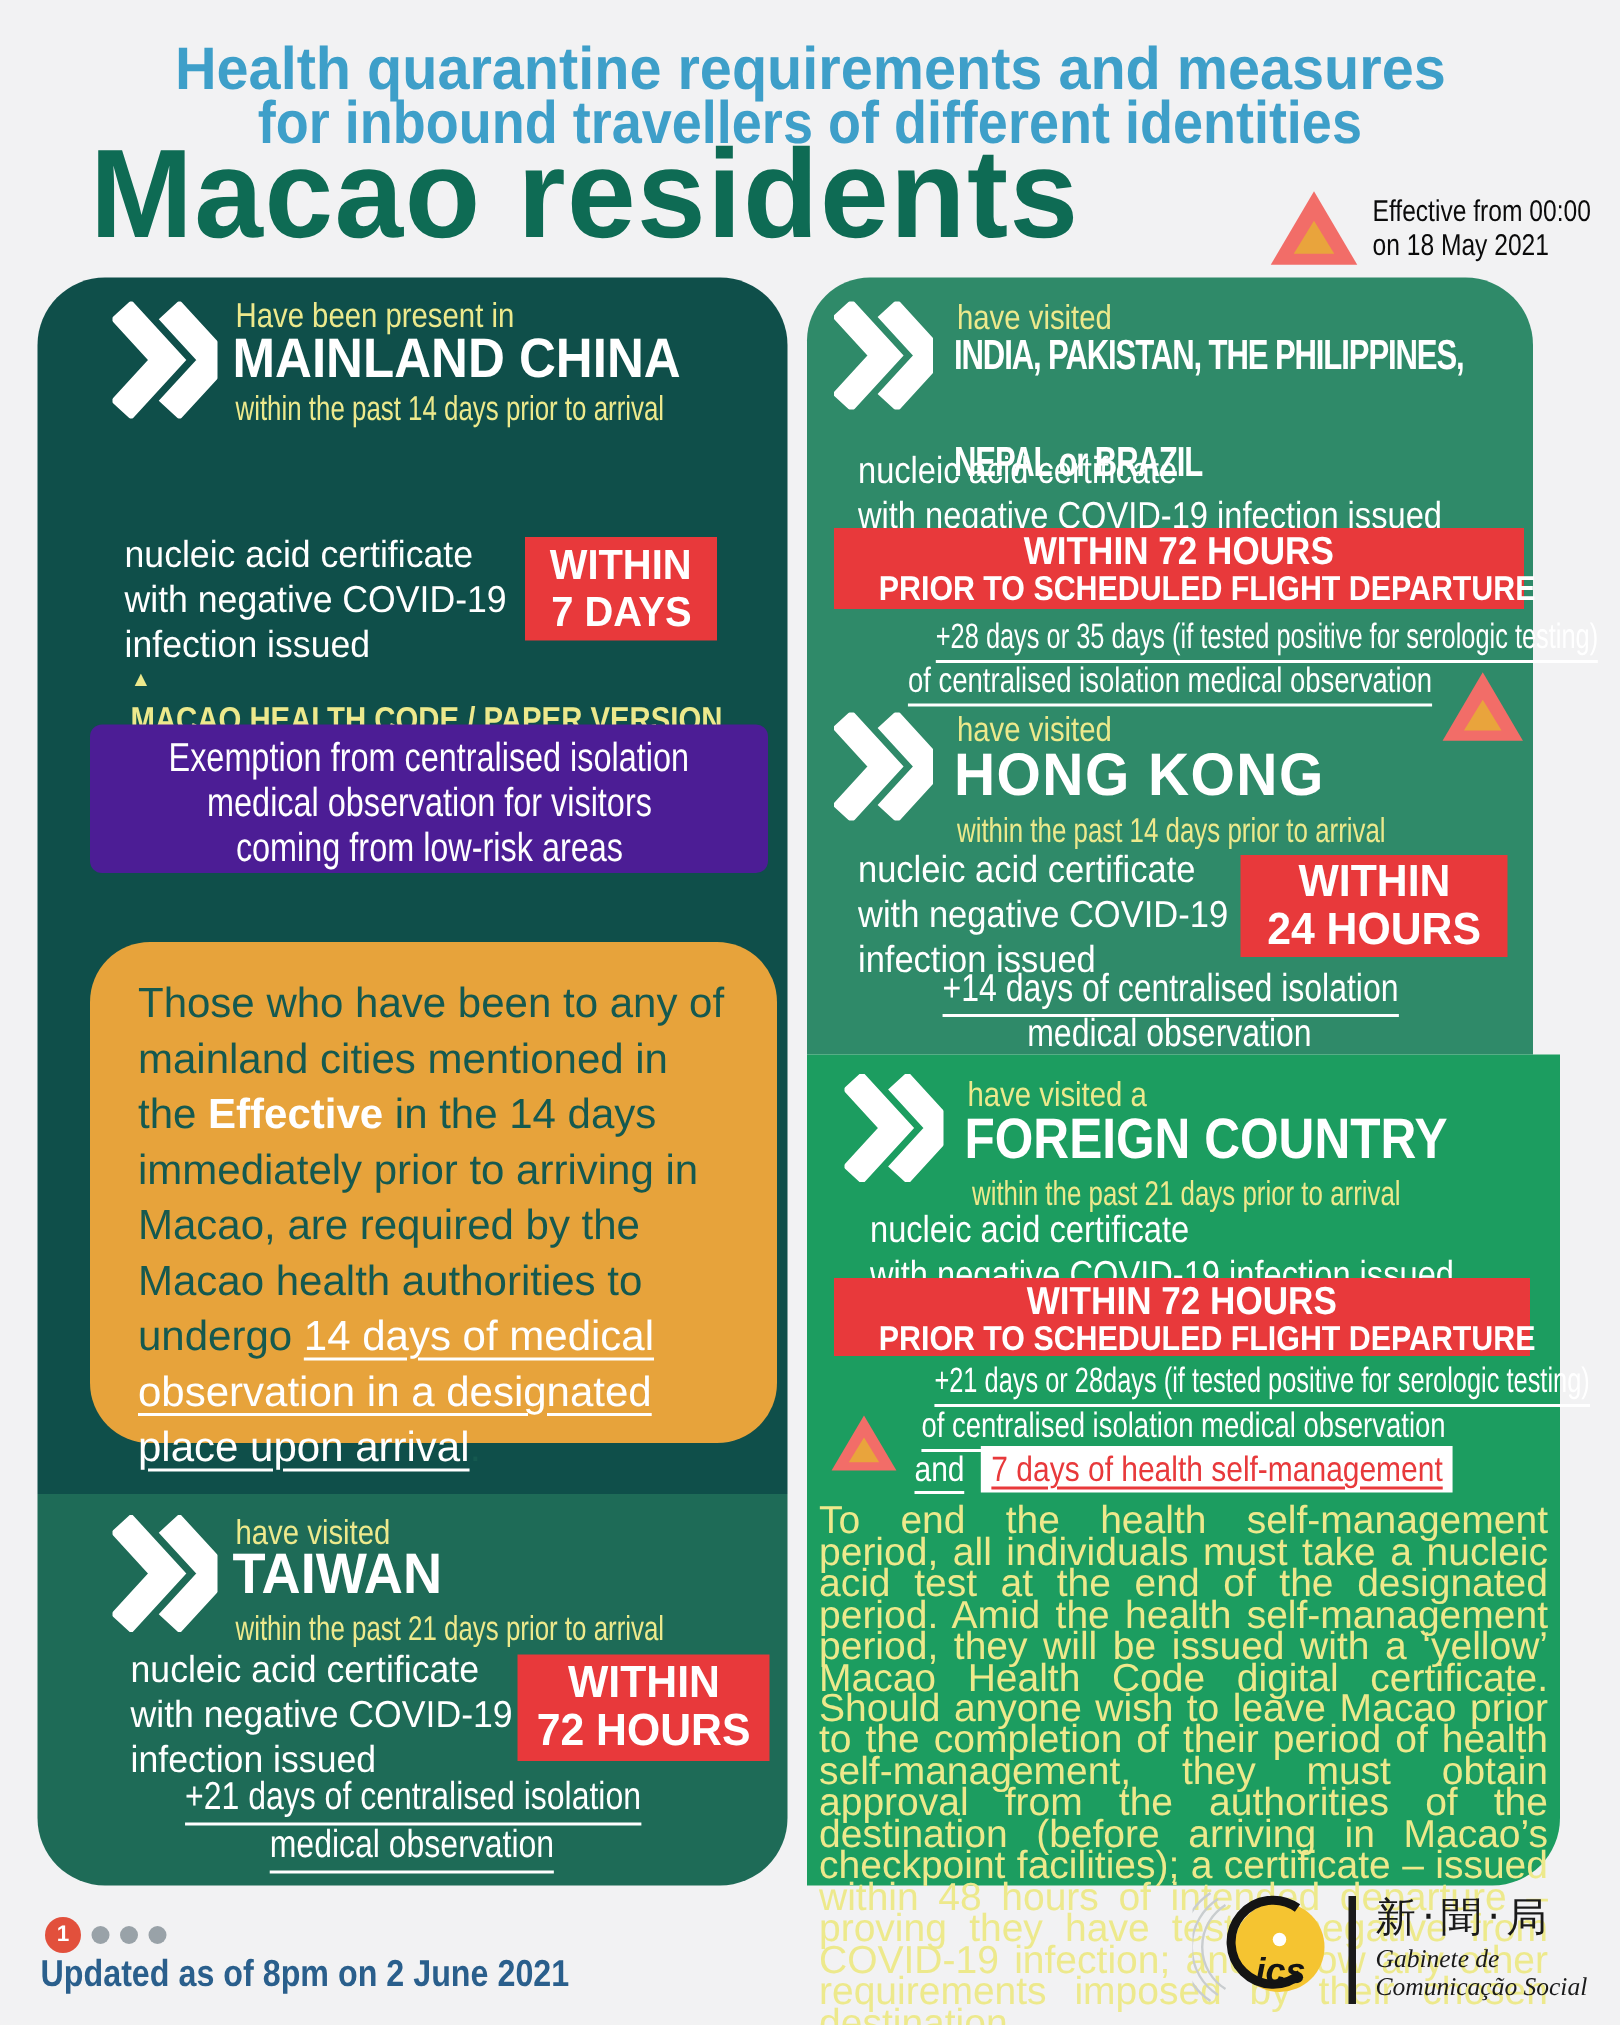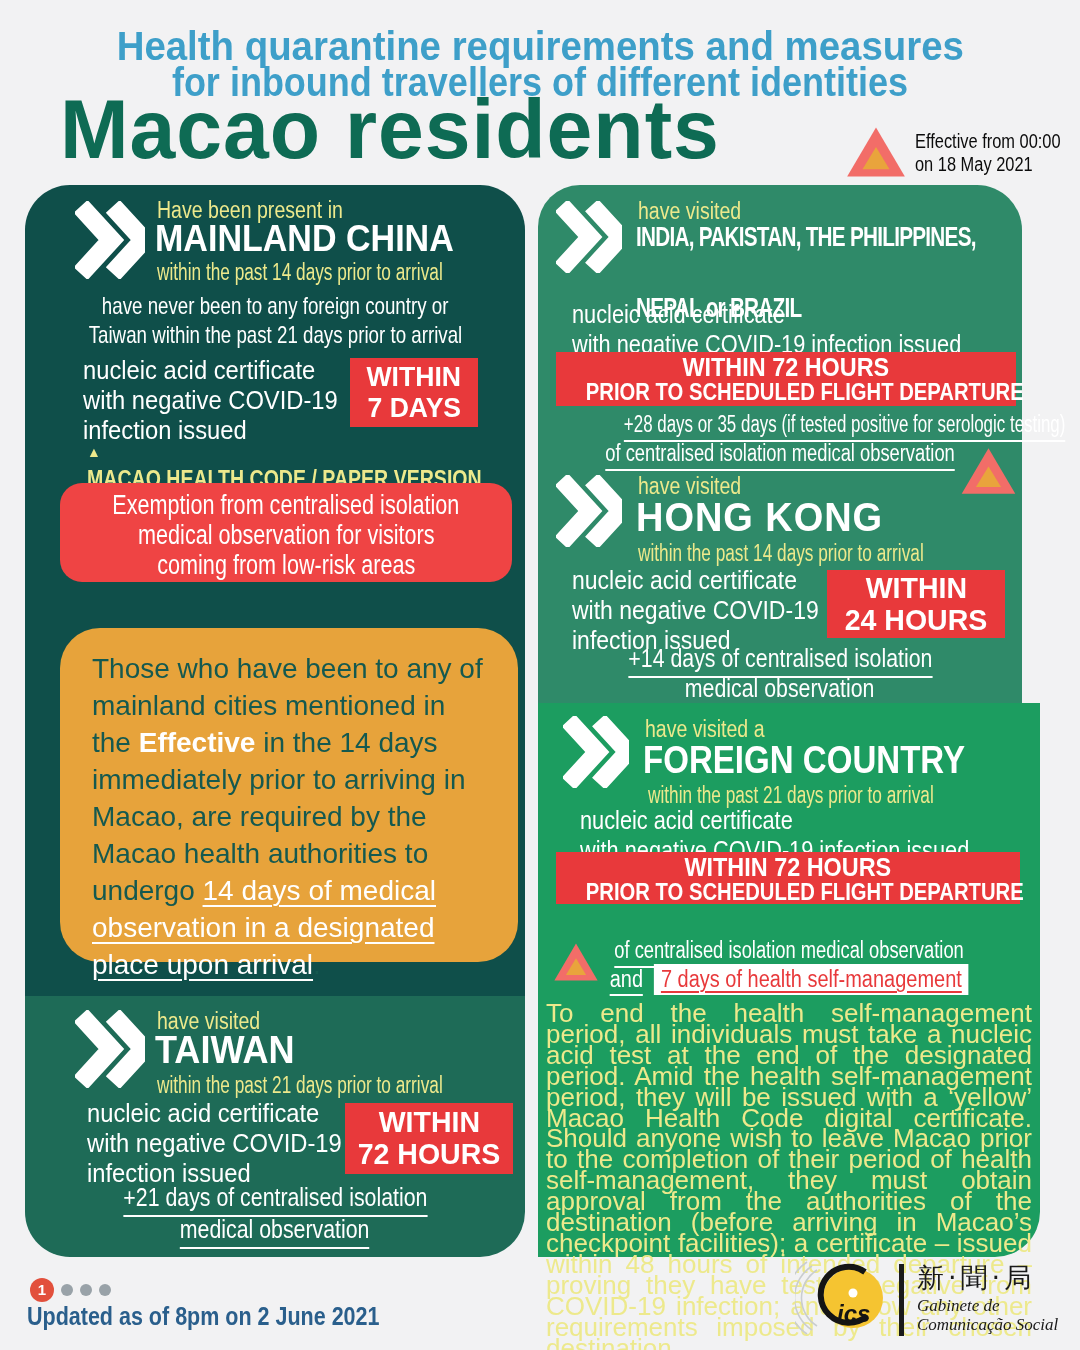--- a/index.html
+++ b/index.html
@@ -57,41 +57,37 @@
     <div class="abs" style="left:50px;top:16px;">
       <svg viewBox="0 0 100 108" width="70" height="78">
           <path d="M8 6 L52 54 L8 102" fill="none" stroke="#fff" stroke-width="27"></path>
           <path d="M54 6 L98 54 L54 102" fill="none" stroke="#fff" stroke-width="27"></path>
         </svg>
     </div>
     <div class="abs eyebrow" style="left:132px;top:12px;"><span class="cx" style="--sx:.85">Have been present in</span></div>
     <div class="abs wht b" style="left:130px;top:33px;font-size:37px;"><span class="cx" style="--sx:.92">MAINLAND CHINA</span></div>
     <div class="abs sub" style="left:132px;top:74px;"><span class="cx" style="--sx:.75">within the past 14 days prior to arrival</span></div>
 
-    <div class="abs ctr wht" style="top:106px;font-size:24px;line-height:29px;">
-      <span class="cxc" style="--sx:.78">have never been to any foreign country or</span><br>
-      <span class="cxc" style="--sx:.78">Taiwan within the past 21 days prior to arrival</span>
-    </div>
 
     <div class="abs cert" style="left:58px;top:170px;">
       <span class="cx" style="--sx:.95">nucleic acid certificate</span><br>
       <span class="cx" style="--sx:.95">with negative COVID-19</span><br>
       <span class="cx" style="--sx:.95">infection issued</span>
     </div>
     <div class="badge" style="left:325px;top:173px;width:128px;height:66px;font-size:28px;line-height:31px;padding-top:3px;">
       <span class="cxc" style="--sx:.95">WITHIN</span><br>
       <span class="cxc" style="--sx:.95">7 DAYS</span>
     </div>
 
     <div class="abs" style="left:62px;top:254px;font-size:23px;font-weight:bold;color:#EDE98C;">
       <span style="font-size:14px;vertical-align:3px;">▲</span>
       <span class="cx" style="--sx:.85">MACAO HEALTH CODE / PAPER VERSION</span>
     </div>
 
-    <div class="abs" style="left:35px;top:298px;width:452px;height:99px;background:#ef4444;border-radius:22px;">
+    <div class="abs" style="left:35px;top:298px;width:452px;height:99px;background:#4c1d95;border-radius:8px;">
       <div class="abs ctr wht" style="top:7px;font-size:27px;line-height:30px;">
         <span class="cxc" style="--sx:.8">Exemption from centralised isolation</span><br>
         <span class="cxc" style="--sx:.8">medical observation for visitors</span><br>
         <span class="cxc" style="--sx:.8">coming from low-risk areas</span>
       </div>
     </div>
 
     <div class="abs" style="left:35px;top:443px;width:458px;height:334px;background:#E7A33B;border-radius:40px;">
       <div id="orange-note" class="abs" style="left:32px;top:22px;width:398px;">
         <span>Those who have been to any of mainland cities mentioned in the </span><span class="wseg b">Effective</span><span> in the 14 days immediately prior to arriving in Macao, are required by the Macao health authorities to undergo </span><span class="useg">14 days of medical observation in a designated place upon arrival</span><span>.</span>
@@ -185,20 +181,21 @@
     <div class="abs wht b" style="left:105px;top:36px;font-size:38px;"><span class="cx" style="--sx:.87">FOREIGN COUNTRY</span></div>
     <div class="abs sub" style="left:110px;top:79px;"><span class="cx" style="--sx:.75">within the past 21 days prior to arrival</span></div>
     <div class="abs cert" style="left:42px;top:102px;">
       <span class="cx" style="--sx:.87">nucleic acid certificate</span><br>
       <span class="cx" style="--sx:.87">with negative COVID-19 infection issued</span>
     </div>
     <div class="banner" style="left:18px;top:149px;width:464px;height:50px;padding-top:2px;">
       <span class="cxc" style="--sx:.9;font-size:26px;line-height:27px;">WITHIN 72 HOURS</span><br>
       <span class="cxc" style="--sx:.88;font-size:23px;line-height:23px;">PRIOR TO SCHEDULED FLIGHT DEPARTURE</span>
     </div>
+    <div class="abs ctr" style="top:204px;font-size:23.5px;color:#fff;"><span class="cxc ul" style="--sx:.72">+21 days or 28days (if tested positive for serologic testing)</span></div>
     <div class="abs ctr" style="top:234px;font-size:23.5px;color:#fff;"><span class="cxc ul" style="--sx:.78">of centralised isolation medical observation</span></div>
     <div class="abs" style="left:15px;top:230px;">
       <svg viewBox="0 0 100 88" width="46" height="58">
           <path d="M50 4 L97 84 L3 84 Z" fill="#F26D68"></path>
           <path d="M50 36 L72 72 L28 72 Z" fill="#E9A43C"></path>
         </svg>
     </div>
     <div class="abs ctr" style="top:263px;font-size:23.5px;color:#fff;">
       <span class="cxc" style="--sx:.85"><span class="ul">and</span>&nbsp; <span style="background:#fff;color:#E8393B;text-decoration:underline;text-decoration-thickness:2px;text-underline-offset:4px;padding:2px 8px 3px 8px;">7 days of health self-management</span></span>
     </div>

